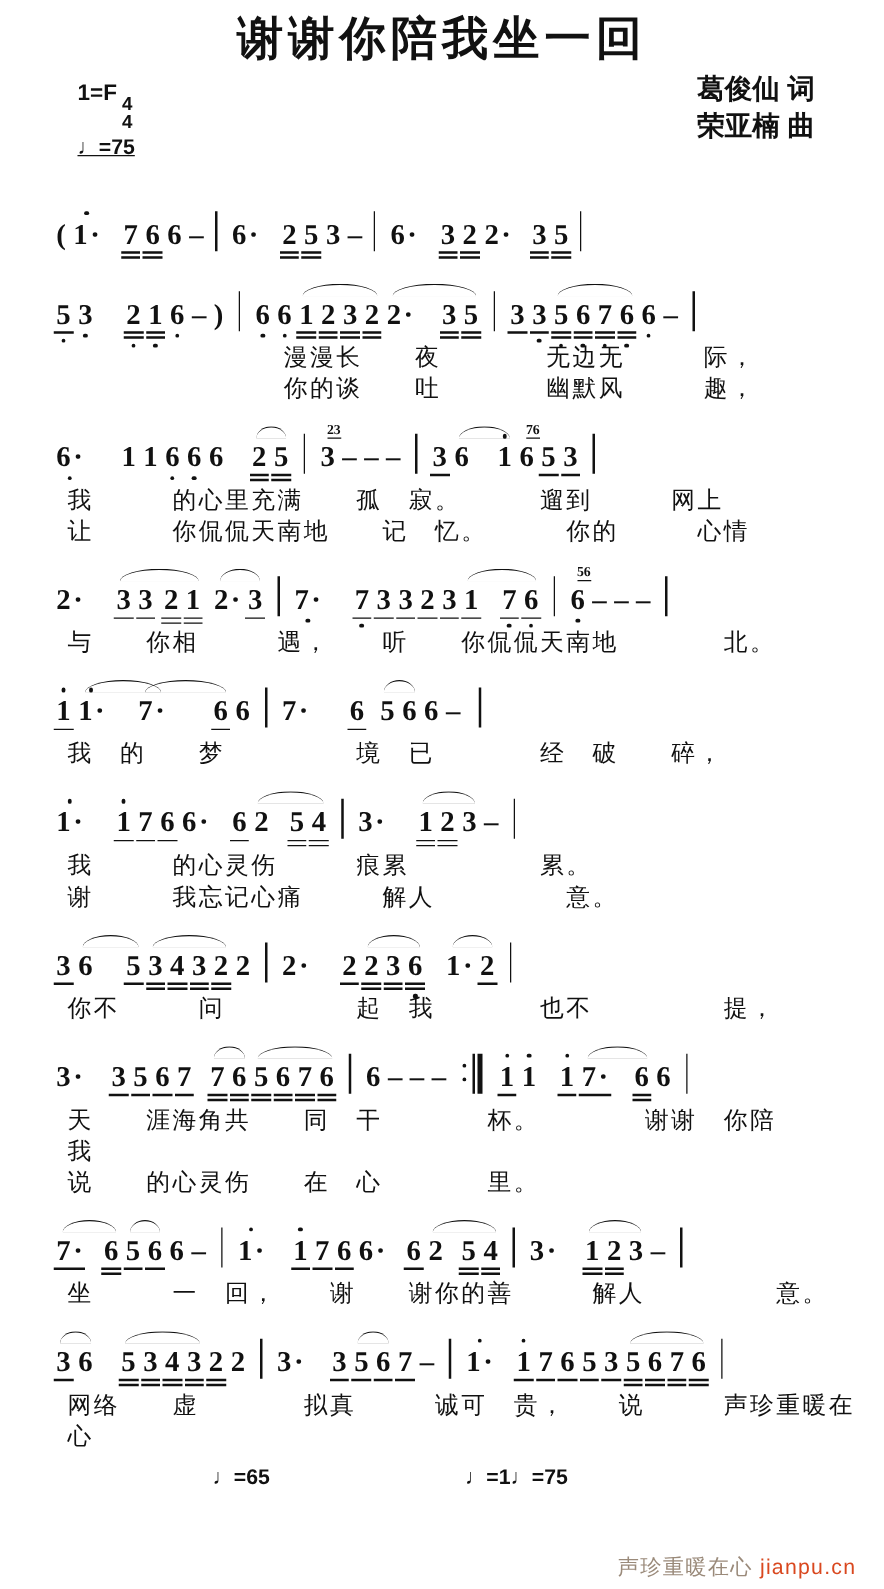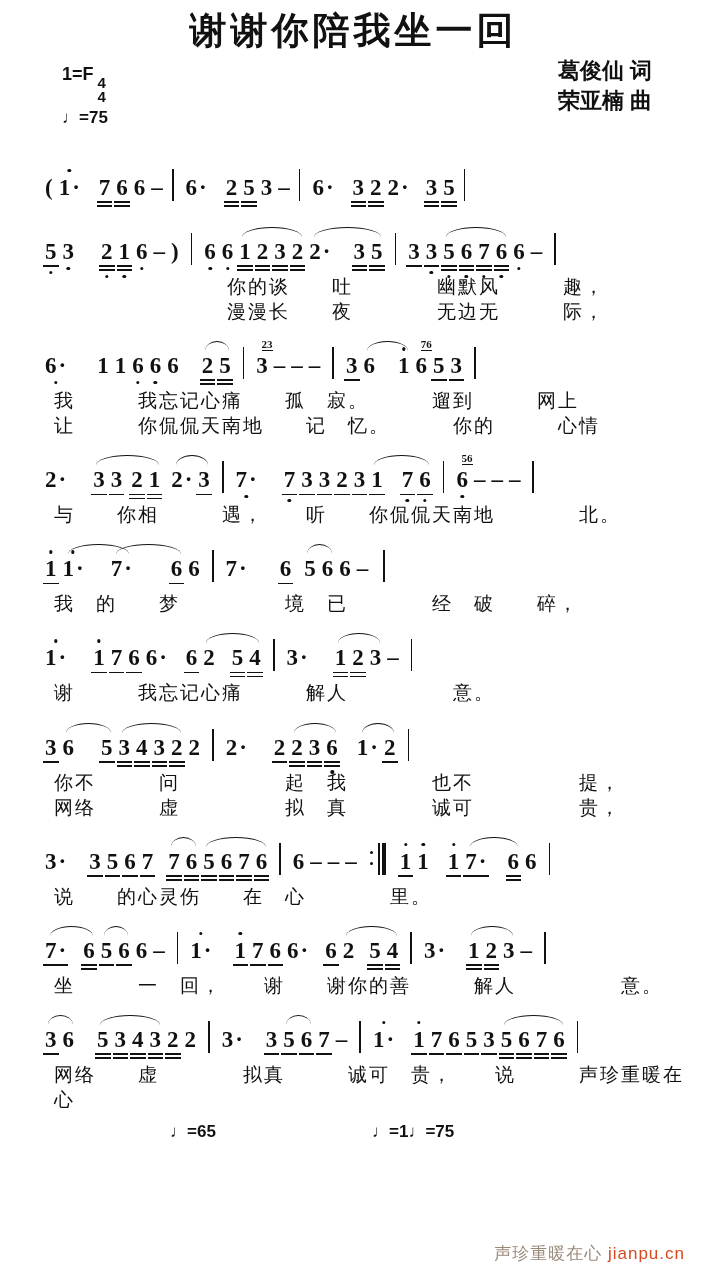--- a/index.html
+++ b/index.html
@@ -5,21 +5,21 @@
   html,body{margin:0;padding:0;background:#fff;}
   body{width:707px;height:1271px;position:relative;overflow:hidden;
        font-family:"Liberation Sans",sans-serif;color:#111;}
   .page{position:relative;width:707px;height:1271px;}
   .title{ text-align:center;font-size:37px;font-weight:700;letter-spacing:4px;
           padding-top:6px;font-family:"Liberation Serif",serif;}
   .hdr{position:relative;height:96px;}
   .keyblock{position:absolute;left:62px;top:8px;font-size:18px;font-weight:700;}
   .meter{display:inline-flex;flex-direction:column;line-height:.95;font-size:15px;
          vertical-align:-8px;margin-left:4px;text-align:center;}
-  .tempo{position:absolute;left:62px;top:52px;font-size:17px;font-weight:700;}
+  .tempo{position:absolute;left:62px;top:52px;font-size:17px;font-weight:700;text-decoration:underline;}
   .credits{position:absolute;right:55px;top:0;text-align:left;font-size:22px;
            font-weight:700;line-height:1.35;}
   .score{padding-left:42px;padding-right:20px;}
   .system{margin-bottom:6px;}
   .notation-row{position:relative;padding:17px 0 9px;white-space:nowrap;}
   .tok{position:relative;display:inline-block;margin:0 3px;
        font-family:"Liberation Serif",serif;font-weight:700;font-size:23px;line-height:1;}
   .tok .ad{font-weight:700;margin-left:2px;}
   .ul{position:absolute;left:-2px;right:-2px;height:1.7px;background:#111;}
   .hd,.ld{position:absolute;left:50%;transform:translateX(-50%);width:3.4px;height:3.4px;
@@ -61,47 +61,48 @@
       <div>荣亚楠 曲</div>
     </div>
   </div>
 
   <div class="score">
       <div class="system">
         <div class="notation-row"><span class="tok"><span class="t">(</span></span><span class="tok"><span class="t">1</span><span class="ad">·</span><i class="hd" style="top: -7px;"></i></span><span class="tok" style="margin-left: 16px;"><span class="t">7</span><i class="ul" style="bottom: -4px;"></i><i class="ul" style="bottom: -8px;"></i></span><span class="tok"><span class="t">6</span><i class="ul" style="bottom: -4px;"></i><i class="ul" style="bottom: -8px;"></i></span><span class="tok"><span class="t">6</span></span><span class="tok"><span class="t">–</span></span><span class="tok bar" style="margin-left: 6px;"></span><span class="tok"><span class="t">6</span><span class="ad">·</span></span><span class="tok" style="margin-left: 16px;"><span class="t">2</span><i class="ul" style="bottom: -4px;"></i><i class="ul" style="bottom: -8px;"></i></span><span class="tok"><span class="t">5</span><i class="ul" style="bottom: -4px;"></i><i class="ul" style="bottom: -8px;"></i></span><span class="tok"><span class="t">3</span></span><span class="tok"><span class="t">–</span></span><span class="tok bar" style="margin-left: 6px;"></span><span class="tok"><span class="t">6</span><span class="ad">·</span></span><span class="tok" style="margin-left: 16px;"><span class="t">3</span><i class="ul" style="bottom: -4px;"></i><i class="ul" style="bottom: -8px;"></i></span><span class="tok"><span class="t">2</span><i class="ul" style="bottom: -4px;"></i><i class="ul" style="bottom: -8px;"></i></span><span class="tok"><span class="t">2</span><span class="ad">·</span></span><span class="tok" style="margin-left: 14px;"><span class="t">3</span><i class="ul" style="bottom: -4px;"></i><i class="ul" style="bottom: -8px;"></i></span><span class="tok"><span class="t">5</span><i class="ul" style="bottom: -4px;"></i><i class="ul" style="bottom: -8px;"></i></span><span class="tok bar" style="margin-left: 6px;"></span></div>
       </div>
       <div class="system">
         <div class="notation-row"><span class="tok"><span class="t">5</span><i class="ul" style="bottom: -4px;"></i><i class="ld" style="bottom: -11px;"></i></span><span class="tok"><span class="t">3</span><i class="ld" style="bottom: -7px;"></i></span><span class="tok" style="margin-left: 24px;"><span class="t">2</span><i class="ul" style="bottom: -4px;"></i><i class="ul" style="bottom: -8px;"></i><i class="ld" style="bottom: -15px;"></i></span><span class="tok"><span class="t">1</span><i class="ul" style="bottom: -4px;"></i><i class="ul" style="bottom: -8px;"></i><i class="ld" style="bottom: -15px;"></i></span><span class="tok"><span class="t">6</span><i class="ld" style="bottom: -7px;"></i></span><span class="tok"><span class="t">–</span></span><span class="tok"><span class="t">)</span></span><span class="tok bar"></span><span class="tok"><span class="t">6</span><i class="ld" style="bottom: -7px;"></i></span><span class="tok"><span class="t">6</span><i class="ld" style="bottom: -7px;"></i></span><span class="tok"><span class="t">1</span><i class="ul" style="bottom: -4px;"></i><i class="ul" style="bottom: -8px;"></i></span><span class="tok"><span class="t">2</span><i class="ul" style="bottom: -4px;"></i><i class="ul" style="bottom: -8px;"></i></span><span class="tok"><span class="t">3</span><i class="ul" style="bottom: -4px;"></i><i class="ul" style="bottom: -8px;"></i></span><span class="tok"><span class="t">2</span><i class="ul" style="bottom: -4px;"></i><i class="ul" style="bottom: -8px;"></i></span><span class="tok"><span class="t">2</span><span class="ad">·</span></span><span class="tok" style="margin-left: 20px;"><span class="t">3</span><i class="ul" style="bottom: -4px;"></i><i class="ul" style="bottom: -8px;"></i></span><span class="tok"><span class="t">5</span><i class="ul" style="bottom: -4px;"></i><i class="ul" style="bottom: -8px;"></i></span><span class="tok bar"></span><span class="tok"><span class="t">3</span><i class="ul" style="bottom: -4px;"></i></span><span class="tok"><span class="t">3</span><i class="ul" style="bottom: -4px;"></i><i class="ld" style="bottom: -11px;"></i></span><span class="tok"><span class="t">5</span><i class="ul" style="bottom: -4px;"></i><i class="ul" style="bottom: -8px;"></i><i class="ld" style="bottom: -15px;"></i></span><span class="tok"><span class="t">6</span><i class="ul" style="bottom: -4px;"></i><i class="ul" style="bottom: -8px;"></i><i class="ld" style="bottom: -15px;"></i></span><span class="tok"><span class="t">7</span><i class="ul" style="bottom: -4px;"></i><i class="ul" style="bottom: -8px;"></i><i class="ld" style="bottom: -15px;"></i></span><span class="tok"><span class="t">6</span><i class="ul" style="bottom: -4px;"></i><i class="ul" style="bottom: -8px;"></i><i class="ld" style="bottom: -15px;"></i></span><span class="tok"><span class="t">6</span><i class="ld" style="bottom: -7px;"></i></span><span class="tok"><span class="t">–</span></span><span class="tok bar"></span><div class="arc" style="left: 200px; width: 60.2px; top: 11px;"></div><div class="arc" style="left: 272.25px; width: 66.95px; top: 11px;"></div><div class="arc" style="left: 404px; width: 60.2px; top: 11px;"></div></div>
+        <div class="lyric-line" style="padding-left: 185px;">漫漫长　　夜　　　　无边无　　　际，</div>
         <div class="lyric-line" style="padding-left: 185px;">你的谈　　吐　　　　幽默风　　　趣，</div>
-        <div class="lyric-line" style="padding-left: 185px;">漫漫长　　夜　　　　无边无　　　际，</div>
       </div>
       <div class="system">
         <div class="notation-row"><span class="tok"><span class="t">6</span><span class="ad">·</span><i class="ld" style="bottom: -7px;"></i></span><span class="tok" style="margin-left: 28px;"><span class="t">1</span></span><span class="tok"><span class="t">1</span></span><span class="tok"><span class="t">6</span><i class="ld" style="bottom: -7px;"></i></span><span class="tok"><span class="t">6</span><i class="ld" style="bottom: -7px;"></i></span><span class="tok"><span class="t">6</span></span><span class="tok" style="margin-left: 20px;"><span class="t">2</span><i class="ul" style="bottom: -4px;"></i><i class="ul" style="bottom: -8px;"></i></span><span class="tok"><span class="t">5</span><i class="ul" style="bottom: -4px;"></i><i class="ul" style="bottom: -8px;"></i></span><span class="tok bar"></span><span class="tok"><span class="t">3</span><span class="g">23</span></span><span class="tok"><span class="t">–</span></span><span class="tok"><span class="t">–</span></span><span class="tok"><span class="t">–</span></span><span class="tok bar"></span><span class="tok"><span class="t">3</span><i class="ul" style="bottom: -4px;"></i></span><span class="tok"><span class="t">6</span></span><span class="tok" style="margin-left: 20px;"><span class="t">1</span><i class="hd" style="top: -7px;"></i></span><span class="tok"><span class="t">6</span><span class="g">76</span></span><span class="tok"><span class="t">5</span><i class="ul" style="bottom: -4px;"></i></span><span class="tok"><span class="t">3</span><i class="ul" style="bottom: -4px;"></i></span><span class="tok bar"></span><div class="arc" style="left: 163px; width: 24.2px; top: 11px;"></div><div class="arc" style="left: 325px; width: 41.2px; top: 11px;"></div></div>
-        <div class="lyric-line" style="padding-left: 12px;">我　　　我忘记心痛　　孤　寂。　　　遛到　　　网上</div>
+        <div class="lyric-line" style="padding-left: 12px;">我　　　的心里充满　　孤　寂。　　　遛到　　　网上</div>
         <div class="lyric-line" style="padding-left: 12px;">让　　　你侃侃天南地　　记　忆。　　　你的　　　心情</div>
       </div>
       <div class="system">
         <div class="notation-row"><span class="tok"><span class="t">2</span><span class="ad">·</span></span><span class="tok" style="margin-left: 24px;"><span class="t">3</span><i class="ul" style="bottom: -4px;"></i></span><span class="tok"><span class="t">3</span><i class="ul" style="bottom: -4px;"></i></span><span class="tok" style="margin-left: 6px;"><span class="t">2</span><i class="ul" style="bottom: -4px;"></i><i class="ul" style="bottom: -8px;"></i></span><span class="tok"><span class="t">1</span><i class="ul" style="bottom: -4px;"></i><i class="ul" style="bottom: -8px;"></i></span><span class="tok" style="margin-left: 8px;"><span class="t">2</span><span class="ad">·</span></span><span class="tok"><span class="t">3</span><i class="ul" style="bottom: -4px;"></i></span><span class="tok bar"></span><span class="tok"><span class="t">7</span><span class="ad">·</span><i class="ld" style="bottom: -7px;"></i></span><span class="tok" style="margin-left: 24px;"><span class="t">7</span><i class="ul" style="bottom: -4px;"></i><i class="ld" style="bottom: -11px;"></i></span><span class="tok"><span class="t">3</span><i class="ul" style="bottom: -4px;"></i></span><span class="tok"><span class="t">3</span><i class="ul" style="bottom: -4px;"></i></span><span class="tok"><span class="t">2</span><i class="ul" style="bottom: -4px;"></i></span><span class="tok"><span class="t">3</span><i class="ul" style="bottom: -4px;"></i></span><span class="tok"><span class="t">1</span><i class="ul" style="bottom: -4px;"></i></span><span class="tok" style="margin-left: 16px;"><span class="t">7</span><i class="ul" style="bottom: -4px;"></i><i class="ld" style="bottom: -11px;"></i></span><span class="tok"><span class="t">6</span><i class="ul" style="bottom: -4px;"></i><i class="ld" style="bottom: -11px;"></i></span><span class="tok bar"></span><span class="tok"><span class="t">6</span><i class="ld" style="bottom: -7px;"></i><span class="g">56</span></span><span class="tok"><span class="t">–</span></span><span class="tok"><span class="t">–</span></span><span class="tok"><span class="t">–</span></span><span class="tok bar"></span><div class="arc" style="left: 54px; width: 63.2px; top: 11px;"></div><div class="arc" style="left: 134.25px; width: 31.95px; top: 11px;"></div><div class="arc" style="left: 332px; width: 55.2px; top: 11px;"></div></div>
         <div class="lyric-line" style="padding-left: 12px;">与　　你相　　　遇，　　听　　你侃侃天南地　　　　北。</div>
       </div>
       <div class="system">
         <div class="notation-row"><span class="tok"><span class="t">1</span><i class="ul" style="bottom: -4px;"></i><i class="hd" style="top: -7px;"></i></span><span class="tok"><span class="t">1</span><span class="ad">·</span><i class="hd" style="top: -7px;"></i></span><span class="tok" style="margin-left: 24px;"><span class="t">7</span><span class="ad">·</span></span><span class="tok" style="margin-left: 36px;"><span class="t">6</span><i class="ul" style="bottom: -4px;"></i></span><span class="tok"><span class="t">6</span></span><span class="tok bar"></span><span class="tok"><span class="t">7</span><span class="ad">·</span></span><span class="tok" style="margin-left: 30px;"><span class="t">6</span><i class="ul" style="bottom: -4px;"></i></span><span class="tok" style="margin-left: 10px;"><span class="t">5</span></span><span class="tok"><span class="t">6</span></span><span class="tok"><span class="t">6</span></span><span class="tok"><span class="t">–</span></span><span class="tok bar" style="margin-left: 12px;"></span><div class="arc" style="left: 26.25px; width: 60.6px; top: 11px;"></div><div class="arc" style="left: 74.25px; width: 64.95px; top: 11px;"></div><div class="arc" style="left: 265px; width: 25.2px; top: 11px;"></div></div>
         <div class="lyric-line" style="padding-left: 12px;">我　的　　梦　　　　　境　已　　　　经　破　　碎，</div>
       </div>
       <div class="system">
         <div class="notation-row"><span class="tok"><span class="t">1</span><span class="ad">·</span><i class="hd" style="top: -7px;"></i></span><span class="tok" style="margin-left: 24px;"><span class="t">1</span><i class="ul" style="bottom: -4px;"></i><i class="hd" style="top: -7px;"></i></span><span class="tok"><span class="t">7</span><i class="ul" style="bottom: -4px;"></i></span><span class="tok"><span class="t">6</span><i class="ul" style="bottom: -4px;"></i></span><span class="tok"><span class="t">6</span><span class="ad">·</span></span><span class="tok" style="margin-left: 16px;"><span class="t">6</span><i class="ul" style="bottom: -4px;"></i></span><span class="tok"><span class="t">2</span></span><span class="tok" style="margin-left: 14px;"><span class="t">5</span><i class="ul" style="bottom: -4px;"></i><i class="ul" style="bottom: -8px;"></i></span><span class="tok"><span class="t">4</span><i class="ul" style="bottom: -4px;"></i><i class="ul" style="bottom: -8px;"></i></span><span class="tok bar"></span><span class="tok"><span class="t">3</span><span class="ad">·</span></span><span class="tok" style="margin-left: 24px;"><span class="t">1</span><i class="ul" style="bottom: -4px;"></i><i class="ul" style="bottom: -8px;"></i></span><span class="tok"><span class="t">2</span><i class="ul" style="bottom: -4px;"></i><i class="ul" style="bottom: -8px;"></i></span><span class="tok"><span class="t">3</span></span><span class="tok"><span class="t">–</span></span><span class="tok bar"></span><div class="arc" style="left: 164px; width: 53.2px; top: 11px;"></div><div class="arc" style="left: 296px; width: 42.2px; top: 11px;"></div></div>
+        <div class="lyric-line" style="padding-left: 12px;">我　　　的心灵伤　　　痕累　　　　　累。</div>
         <div class="lyric-line" style="padding-left: 12px;">谢　　　我忘记心痛　　　解人　　　　　意。</div>
       </div>
       <div class="system">
         <div class="notation-row"><span class="tok"><span class="t">3</span><i class="ul" style="bottom: -4px;"></i></span><span class="tok"><span class="t">6</span></span><span class="tok" style="margin-left: 24px;"><span class="t">5</span><i class="ul" style="bottom: -4px;"></i></span><span class="tok"><span class="t">3</span><i class="ul" style="bottom: -4px;"></i><i class="ul" style="bottom: -8px;"></i></span><span class="tok"><span class="t">4</span><i class="ul" style="bottom: -4px;"></i><i class="ul" style="bottom: -8px;"></i></span><span class="tok"><span class="t">3</span><i class="ul" style="bottom: -4px;"></i><i class="ul" style="bottom: -8px;"></i></span><span class="tok"><span class="t">2</span><i class="ul" style="bottom: -4px;"></i><i class="ul" style="bottom: -8px;"></i></span><span class="tok"><span class="t">2</span></span><span class="tok bar"></span><span class="tok"><span class="t">2</span><span class="ad">·</span></span><span class="tok" style="margin-left: 24px;"><span class="t">2</span><i class="ul" style="bottom: -4px;"></i></span><span class="tok"><span class="t">2</span><i class="ul" style="bottom: -4px;"></i><i class="ul" style="bottom: -8px;"></i></span><span class="tok"><span class="t">3</span><i class="ul" style="bottom: -4px;"></i><i class="ul" style="bottom: -8px;"></i></span><span class="tok"><span class="t">6</span><i class="ul" style="bottom: -4px;"></i><i class="ul" style="bottom: -8px;"></i><i class="ld" style="bottom: -15px;"></i></span><span class="tok" style="margin-left: 16px;"><span class="t">1</span><span class="ad">·</span></span><span class="tok"><span class="t">2</span><i class="ul" style="bottom: -4px;"></i></span><span class="tok bar"></span><div class="arc" style="left: 24px; width: 45.2px; top: 11px;"></div><div class="arc" style="left: 80px; width: 59.2px; top: 11px;"></div><div class="arc" style="left: 252px; width: 42.2px; top: 11px;"></div><div class="arc" style="left: 320.25px; width: 31.95px; top: 11px;"></div></div>
         <div class="lyric-line" style="padding-left: 12px;">你不　　　问　　　　　起　我　　　　也不　　　　　提，</div>
-        <div class="lyric-line" style="padding-left: 12px;">网络　　　虚　　　　　拟　真　　　　诚可　　　　　贵，</div>
       </div>
       <div class="system">
         <div class="notation-row"><span class="tok"><span class="t">3</span><span class="ad">·</span></span><span class="tok" style="margin-left: 20px;"><span class="t">3</span><i class="ul" style="bottom: -4px;"></i></span><span class="tok"><span class="t">5</span><i class="ul" style="bottom: -4px;"></i></span><span class="tok"><span class="t">6</span><i class="ul" style="bottom: -4px;"></i></span><span class="tok"><span class="t">7</span><i class="ul" style="bottom: -4px;"></i></span><span class="tok" style="margin-left: 12px;"><span class="t">7</span><i class="ul" style="bottom: -4px;"></i><i class="ul" style="bottom: -8px;"></i></span><span class="tok"><span class="t">6</span><i class="ul" style="bottom: -4px;"></i><i class="ul" style="bottom: -8px;"></i></span><span class="tok"><span class="t">5</span><i class="ul" style="bottom: -4px;"></i><i class="ul" style="bottom: -8px;"></i></span><span class="tok"><span class="t">6</span><i class="ul" style="bottom: -4px;"></i><i class="ul" style="bottom: -8px;"></i></span><span class="tok"><span class="t">7</span><i class="ul" style="bottom: -4px;"></i><i class="ul" style="bottom: -8px;"></i></span><span class="tok"><span class="t">6</span><i class="ul" style="bottom: -4px;"></i><i class="ul" style="bottom: -8px;"></i></span><span class="tok bar"></span><span class="tok"><span class="t">6</span></span><span class="tok"><span class="t">–</span></span><span class="tok"><span class="t">–</span></span><span class="tok"><span class="t">–</span></span><span class="tok rep"><i class="rd rd1"></i><i class="rd rd2"></i><i class="bthin"></i><i class="bthick"></i></span><span class="tok"><span class="t">1</span><i class="ul" style="bottom: -4px;"></i><i class="hd" style="top: -7px;"></i></span><span class="tok"><span class="t">1</span><i class="hd" style="top: -7px;"></i></span><span class="tok" style="margin-left: 16px;"><span class="t">1</span><i class="ul" style="bottom: -4px;"></i><i class="hd" style="top: -7px;"></i></span><span class="tok"><span class="t">7</span><span class="ad">·</span><i class="ul" style="bottom: -4px;"></i></span><span class="tok" style="margin-left: 18px;"><span class="t">6</span><i class="ul" style="bottom: -4px;"></i><i class="ul" style="bottom: -8px;"></i></span><span class="tok"><span class="t">6</span></span><span class="tok bar"></span><div class="arc" style="left: 129px; width: 25.2px; top: 11px;"></div><div class="arc" style="left: 164px; width: 60.2px; top: 11px;"></div><div class="arc" style="left: 428.25px; width: 47.95px; top: 11px;"></div></div>
+        <div class="lyric-line" style="padding-left: 12px;">天　　涯海角共　　同　干　　　　杯。　　　　谢谢　你陪　　　我</div>
         <div class="lyric-line" style="padding-left: 12px;">说　　的心灵伤　　在　心　　　　里。</div>
       </div>
       <div class="system">
         <div class="notation-row"><span class="tok"><span class="t">7</span><span class="ad">·</span><i class="ul" style="bottom: -4px;"></i></span><span class="tok" style="margin-left: 14px;"><span class="t">6</span><i class="ul" style="bottom: -4px;"></i><i class="ul" style="bottom: -8px;"></i></span><span class="tok"><span class="t">5</span><i class="ul" style="bottom: -4px;"></i></span><span class="tok"><span class="t">6</span><i class="ul" style="bottom: -4px;"></i></span><span class="tok"><span class="t">6</span></span><span class="tok"><span class="t">–</span></span><span class="tok bar"></span><span class="tok"><span class="t">1</span><span class="ad">·</span><i class="hd" style="top: -7px;"></i></span><span class="tok" style="margin-left: 20px;"><span class="t">1</span><i class="ul" style="bottom: -4px;"></i><i class="hd" style="top: -7px;"></i></span><span class="tok"><span class="t">7</span><i class="ul" style="bottom: -4px;"></i></span><span class="tok"><span class="t">6</span><i class="ul" style="bottom: -4px;"></i></span><span class="tok"><span class="t">6</span><span class="ad">·</span></span><span class="tok" style="margin-left: 14px;"><span class="t">6</span><i class="ul" style="bottom: -4px;"></i></span><span class="tok"><span class="t">2</span></span><span class="tok" style="margin-left: 12px;"><span class="t">5</span><i class="ul" style="bottom: -4px;"></i><i class="ul" style="bottom: -8px;"></i></span><span class="tok"><span class="t">4</span><i class="ul" style="bottom: -4px;"></i><i class="ul" style="bottom: -8px;"></i></span><span class="tok bar"></span><span class="tok"><span class="t">3</span><span class="ad">·</span></span><span class="tok" style="margin-left: 20px;"><span class="t">1</span><i class="ul" style="bottom: -4px;"></i><i class="ul" style="bottom: -8px;"></i></span><span class="tok"><span class="t">2</span><i class="ul" style="bottom: -4px;"></i><i class="ul" style="bottom: -8px;"></i></span><span class="tok"><span class="t">3</span></span><span class="tok"><span class="t">–</span></span><span class="tok bar"></span><div class="arc" style="left: 8.25px; width: 42.95px; top: 11px;"></div><div class="arc" style="left: 62px; width: 24.2px; top: 11px;"></div><div class="arc" style="left: 304px; width: 51.2px; top: 11px;"></div><div class="arc" style="left: 429px; width: 42.2px; top: 11px;"></div></div>
         <div class="lyric-line" style="padding-left: 12px;">坐　　　一　回，　　谢　　谢你的善　　　解人　　　　　意。</div>
       </div>
       <div class="system">
         <div class="notation-row"><span class="tok"><span class="t">3</span><i class="ul" style="bottom: -4px;"></i></span><span class="tok"><span class="t">6</span></span><span class="tok" style="margin-left: 20px;"><span class="t">5</span><i class="ul" style="bottom: -4px;"></i><i class="ul" style="bottom: -8px;"></i></span><span class="tok"><span class="t">3</span><i class="ul" style="bottom: -4px;"></i><i class="ul" style="bottom: -8px;"></i></span><span class="tok"><span class="t">4</span><i class="ul" style="bottom: -4px;"></i><i class="ul" style="bottom: -8px;"></i></span><span class="tok"><span class="t">3</span><i class="ul" style="bottom: -4px;"></i><i class="ul" style="bottom: -8px;"></i></span><span class="tok"><span class="t">2</span><i class="ul" style="bottom: -4px;"></i><i class="ul" style="bottom: -8px;"></i></span><span class="tok"><span class="t">2</span></span><span class="tok bar"></span><span class="tok"><span class="t">3</span><span class="ad">·</span></span><span class="tok" style="margin-left: 20px;"><span class="t">3</span><i class="ul" style="bottom: -4px;"></i></span><span class="tok"><span class="t">5</span><i class="ul" style="bottom: -4px;"></i></span><span class="tok"><span class="t">6</span><i class="ul" style="bottom: -4px;"></i></span><span class="tok"><span class="t">7</span><i class="ul" style="bottom: -4px;"></i></span><span class="tok"><span class="t">–</span></span><span class="tok bar"></span><span class="tok"><span class="t">1</span><span class="ad">·</span><i class="hd" style="top: -7px;"></i></span><span class="tok" style="margin-left: 16px;"><span class="t">1</span><i class="ul" style="bottom: -4px;"></i><i class="hd" style="top: -7px;"></i></span><span class="tok"><span class="t">7</span><i class="ul" style="bottom: -4px;"></i></span><span class="tok"><span class="t">6</span><i class="ul" style="bottom: -4px;"></i></span><span class="tok"><span class="t">5</span><i class="ul" style="bottom: -4px;"></i></span><span class="tok"><span class="t">3</span><i class="ul" style="bottom: -4px;"></i></span><span class="tok"><span class="t">5</span><i class="ul" style="bottom: -4px;"></i><i class="ul" style="bottom: -8px;"></i></span><span class="tok"><span class="t">6</span><i class="ul" style="bottom: -4px;"></i><i class="ul" style="bottom: -8px;"></i></span><span class="tok"><span class="t">7</span><i class="ul" style="bottom: -4px;"></i><i class="ul" style="bottom: -8px;"></i></span><span class="tok"><span class="t">6</span><i class="ul" style="bottom: -4px;"></i><i class="ul" style="bottom: -8px;"></i></span><span class="tok bar"></span><div class="arc" style="left: 6px; width: 25.2px; top: 11px;"></div><div class="arc" style="left: 58px; width: 60.2px; top: 11px;"></div><div class="arc" style="left: 244px; width: 25.2px; top: 11px;"></div><div class="arc" style="left: 462px; width: 59.2px; top: 11px;"></div></div>
         <div class="lyric-line" style="padding-left: 12px;">网络　　虚　　　　拟真　　　诚可　贵，　　说　　　声珍重暖在心</div>
       </div>

